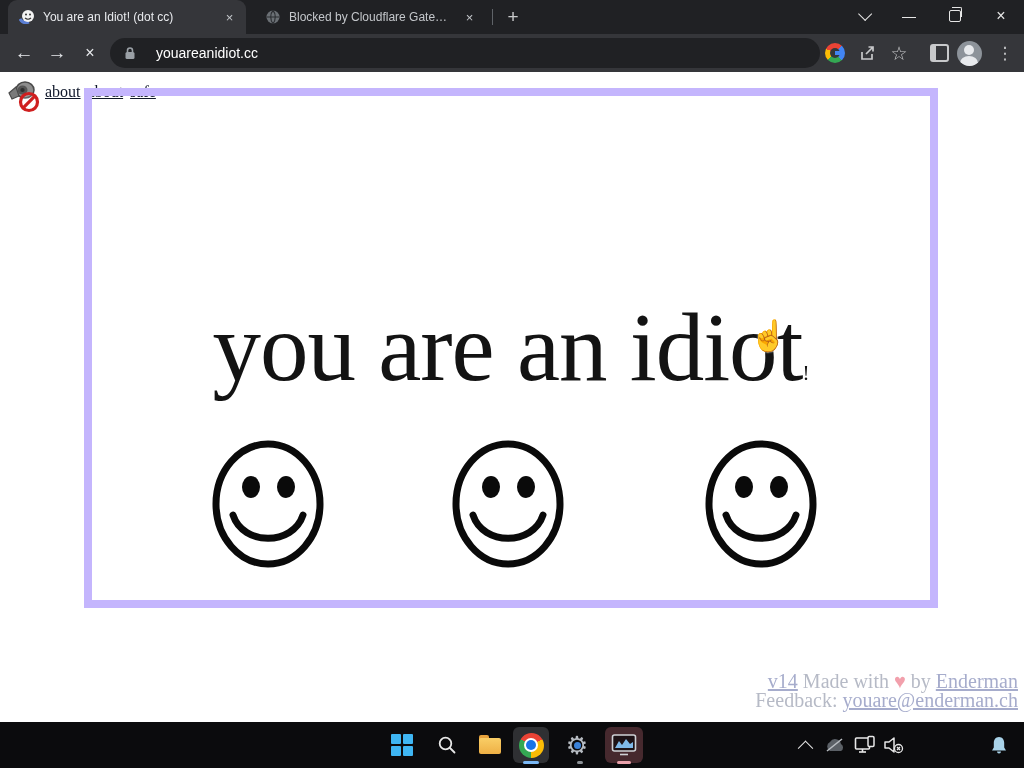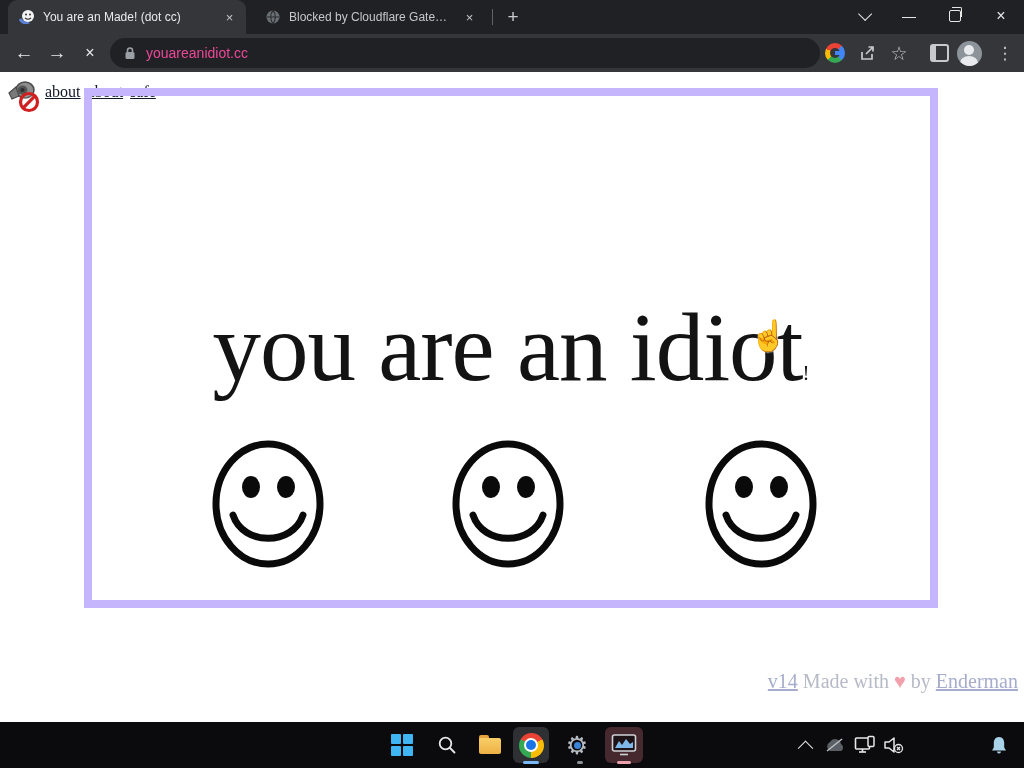--- a/index.html
+++ b/index.html
@@ -21,21 +21,21 @@
   .wincontrols{top:0;right:0;height:32px;display:flex;align-items:center;}
   .winbtn{width:46px;height:32px;display:flex;align-items:center;justify-content:center;color:#e6e6e6;font-size:14px;}
   .chev{width:9px;height:9px;border-right:1.6px solid #e6e6e6;border-bottom:1.6px solid #e6e6e6;transform:rotate(45deg) translateY(-3px);}
   .restore-box{width:10px;height:10px;border:1.4px solid #e6e6e6;border-radius:2px;position:relative;}
   .restore-box:before{content:"";position:absolute;left:2px;top:-4px;width:9px;height:9px;border-top:1.4px solid #e6e6e6;border-right:1.4px solid #e6e6e6;border-radius:0 2px 0 0;}
 
   
   .toolbar{left:0;top:34px;width:1024px;height:38px;background:#35363a;}
   .navbtn{top:3px;width:32px;height:32px;display:flex;align-items:center;justify-content:center;color:#e8eaed;font-size:19px;border-radius:50%;}
   .omnibox{left:110px;top:4px;width:710px;height:30px;background:#202124;border-radius:15px;display:flex;align-items:center;}
-  .omnibox .url{color:#ec4899;font-size:14px;margin-left:10px;}
+  .omnibox .url{color:#ffffff;font-size:14px;margin-left:20px;}
   .tool-ico{top:6px;width:26px;height:26px;display:flex;align-items:center;justify-content:center;color:#c8c9cb;}
   .gwrap{width:20px;height:20px;border-radius:50%;background:conic-gradient(from 45deg,#4285f4 0 90deg,#34a853 0 180deg,#fbbc05 0 250deg,#ea4335 0 360deg);position:relative;}
   .gwrap:before{content:"";position:absolute;left:5px;top:5px;width:10px;height:10px;border-radius:50%;background:#35363a;}
   .gwrap:after{content:"";position:absolute;left:10px;top:8px;width:9px;height:4px;background:#4285f4;}
   .sidepanel{width:15px;height:14px;border:2px solid #c8c9cb;border-radius:3px;position:relative;}
   .sidepanel:before{content:"";position:absolute;left:0;top:0;bottom:0;width:4px;background:#c8c9cb;}
   .avatar{width:25px;height:25px;border-radius:50%;background:#8d939a;overflow:hidden;position:relative;}
   .avatar:before{content:"";position:absolute;left:7.5px;top:4px;width:10px;height:10px;border-radius:50%;background:#e8eaed;}
   .avatar:after{content:"";position:absolute;left:3.5px;top:15px;width:18px;height:14px;border-radius:50%;background:#e8eaed;}
 
@@ -80,21 +80,21 @@
   <div class="abs tab active">
     <span class="favicon">
       <svg width="16" height="16" viewBox="0 0 16 16">
         <path d="M1 10 Q4 15 10 13" stroke="#5b7fd4" stroke-width="3" fill="none"></path>
         <circle cx="9" cy="7" r="6" fill="#f3f3f3"></circle>
         <circle cx="7" cy="5.5" r="1" fill="#333"></circle>
           <circle cx="11" cy="5.5" r="1" fill="#333"></circle>
         <path d="M6 9 Q9 11.5 12 9" stroke="#333" stroke-width="1.2" fill="none"></path>
       </svg>
     </span>
-    <span class="title">You are an Made! (dot cc)</span>
+    <span class="title">You are an Idiot! (dot cc)</span>
     <span class="close">×</span>
   </div>
 
   <div class="abs tab inactive">
     <span class="favicon">
       <svg width="16" height="16" viewBox="0 0 16 16">
         <circle cx="8" cy="8" r="6.5" fill="#6b7075"></circle>
         <path d="M2 8 h12 M8 1.5 c-3 3-3 10 0 13 M8 1.5 c3 3 3 10 0 13" stroke="#2a2c30" stroke-width="1.1" fill="none"></path>
       </svg>
     </span>
@@ -169,20 +169,24 @@
   </div>
 
   <div class="abs footer">
     <div>
       <a>v14</a>
       <span>Made with</span>
       <span class="heart">♥</span>
       <span>by</span>
       <a>Enderman</a>
     </div>
+    <div>
+      <span>Feedback:</span>
+      <a>youare@enderman.ch</a>
+    </div>
   </div>
 
   <div class="abs frame">
     <div class="abs headline"><span>you are an idiot</span><span class="bang">!</span></div>
 
     <svg class="abs smiley" style="left:118px;" viewBox="0 0 116 134">
       <ellipse cx="58" cy="67" rx="52" ry="60" fill="none" stroke="#0a0a0a" stroke-width="7"></ellipse>
       <ellipse cx="41" cy="50" rx="9" ry="11" fill="#0a0a0a"></ellipse>
       <ellipse cx="76" cy="50" rx="9" ry="11" fill="#0a0a0a"></ellipse>
       <path d="M23 78 C 33 109, 83 109, 93 78" fill="none" stroke="#0a0a0a" stroke-width="7" stroke-linecap="round"></path>

